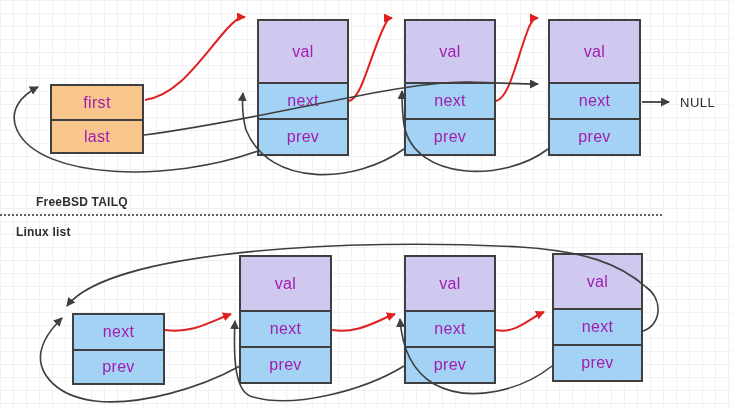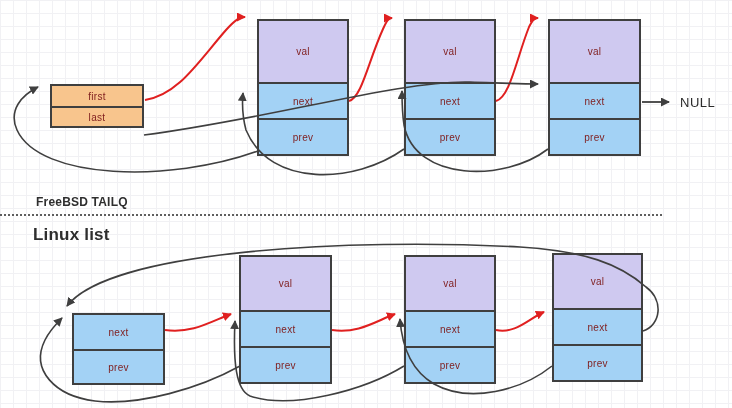--- a/index.html
+++ b/index.html
@@ -8,24 +8,24 @@
     font-family:"Liberation Sans",sans-serif;
     background-color:#ffffff;
     background-image:
       linear-gradient(#f1f1f4 1px, transparent 1px),
       linear-gradient(90deg,#f1f1f4 1px, transparent 1px);
     background-size:13px 13px;
   }
   .box{position:absolute;box-sizing:border-box;border:2px solid #3f3f3f;}
   .cell{
     box-sizing:border-box;display:flex;align-items:center;justify-content:center;
-    font-size:10px;color:#7f1d1d;letter-spacing:.3px;
+    font-size:16px;color:#a21caf;letter-spacing:.3px;
   }
   .cell + .cell{border-top:2px solid #3f3f3f;}
-  .head-top .cell{background:#f8c58d;height:20px;text-align:center;}
+  .head-top .cell{background:#f8c58d;height:33px;text-align:center;}
   .val{background:#cfc9f0;}
   .ptr{background:#a3d2f5;}
   .tnode .val{height:61px;}
   .tnode .ptr{height:36px;}
   .lnode .val{height:53px;}
   .lnode .ptr{height:36px;}
   .head-bot .cell{background:#a3d2f5;height:34px;}
   .section-label{
     position:absolute;font-weight:700;color:#2e2e2e;font-size:12px;letter-spacing:.2px;
   }
@@ -63,21 +63,21 @@
   <div class="box tnode" style="left:548px;top:19px;width:93px;">
     <div class="cell val">val</div>
     <div class="cell ptr">next</div>
     <div class="cell ptr">prev</div>
   </div>
 
   <div class="null-label">NULL</div>
 
   <div class="section-label" style="left:36px;top:195px;">FreeBSD TAILQ</div>
   <div class="dotted-sep"></div>
-  <div class="section-label" style="left:33px;top:225px;font-size:17px;">Linux list</div>
+  <div class="section-label" style="left:16px;top:225px;font-size:12px;">Linux list</div>
 
   <div class="box head-bot" style="left:72px;top:313px;width:93px;">
     <div class="cell">next</div>
     <div class="cell">prev</div>
   </div>
 
   <div class="box lnode" style="left:239px;top:255px;width:93px;">
     <div class="cell val">val</div>
     <div class="cell ptr">next</div>
     <div class="cell ptr">prev</div>

